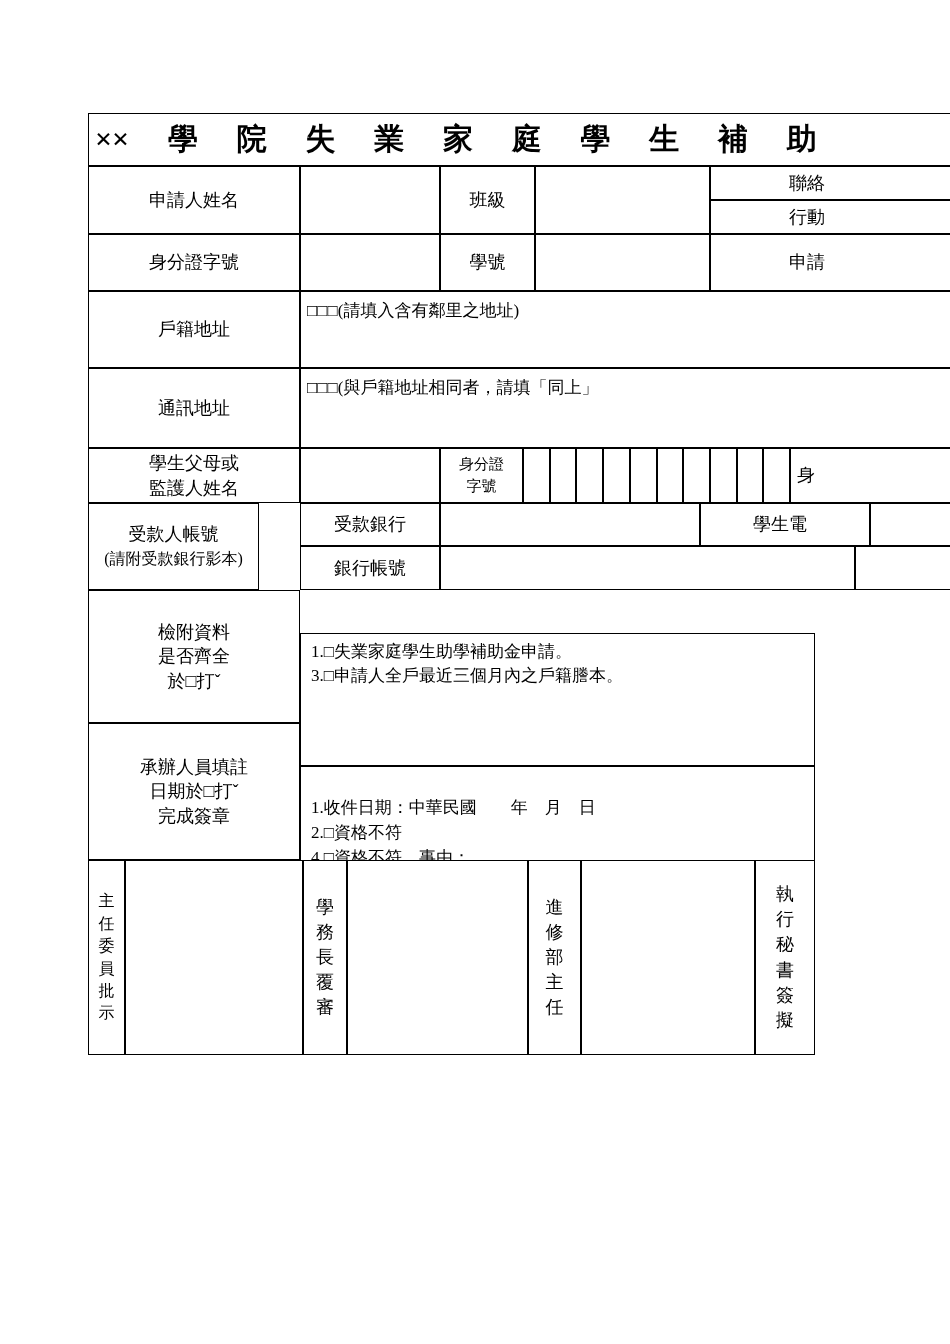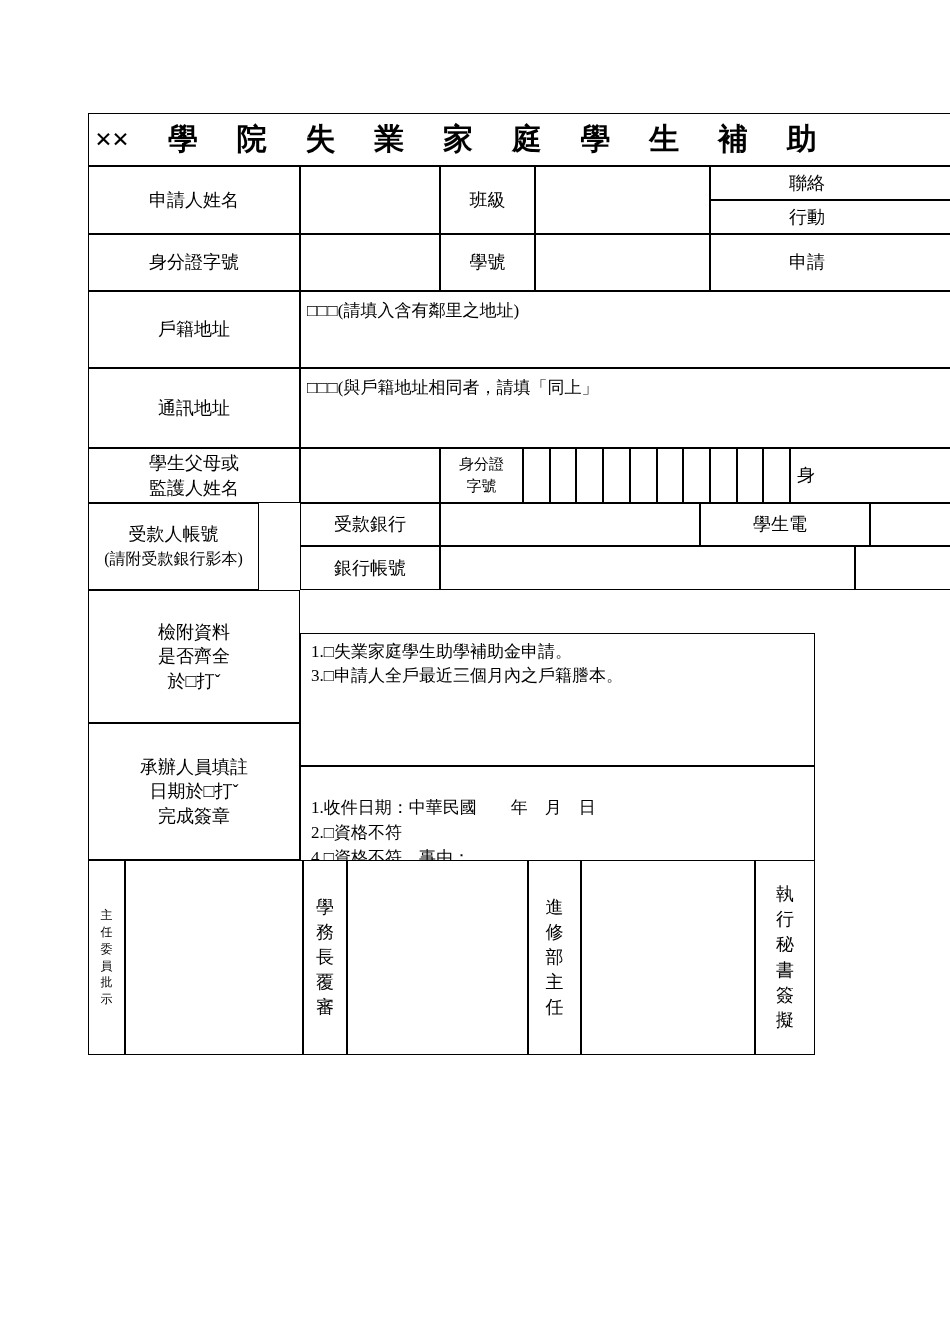--- a/index.html
+++ b/index.html
@@ -115,21 +115,21 @@
   <span>承辦人員填註</span>
   <span>日期於□打ˇ</span>
   <span>完成簽章</span>
 </div>
 <div class="cell items tp" style="left:300px;top:723px;width:515px;height:137px;padding-top:28px">
   <div class="item" style="line-height:25px">1.收件日期：中華民國　　年　月　日</div>
   <div class="item" style="line-height:25px">2.□資格不符</div>
   <div class="item" style="line-height:25px">4.□資格不符，事由：</div>
 </div>
 
-<div class="cell" style="left:88px;top:860px;width:37px;height:195px;font-size:12px">
+<div class="cell" style="left:88px;top:860px;width:37px;height:195px;font-size:16px">
   <span class="vtext">主任委員批示</span>
 </div>
 <div class="cell" style="left:125px;top:860px;width:178px;height:195px"></div>
 <div class="cell" style="left:303px;top:860px;width:44px;height:195px">
   <span class="vtext">學務長覆審</span>
 </div>
 <div class="cell" style="left:347px;top:860px;width:181px;height:195px"></div>
 <div class="cell" style="left:528px;top:860px;width:53px;height:195px">
   <span class="vtext">進修部主任</span>
 </div>

